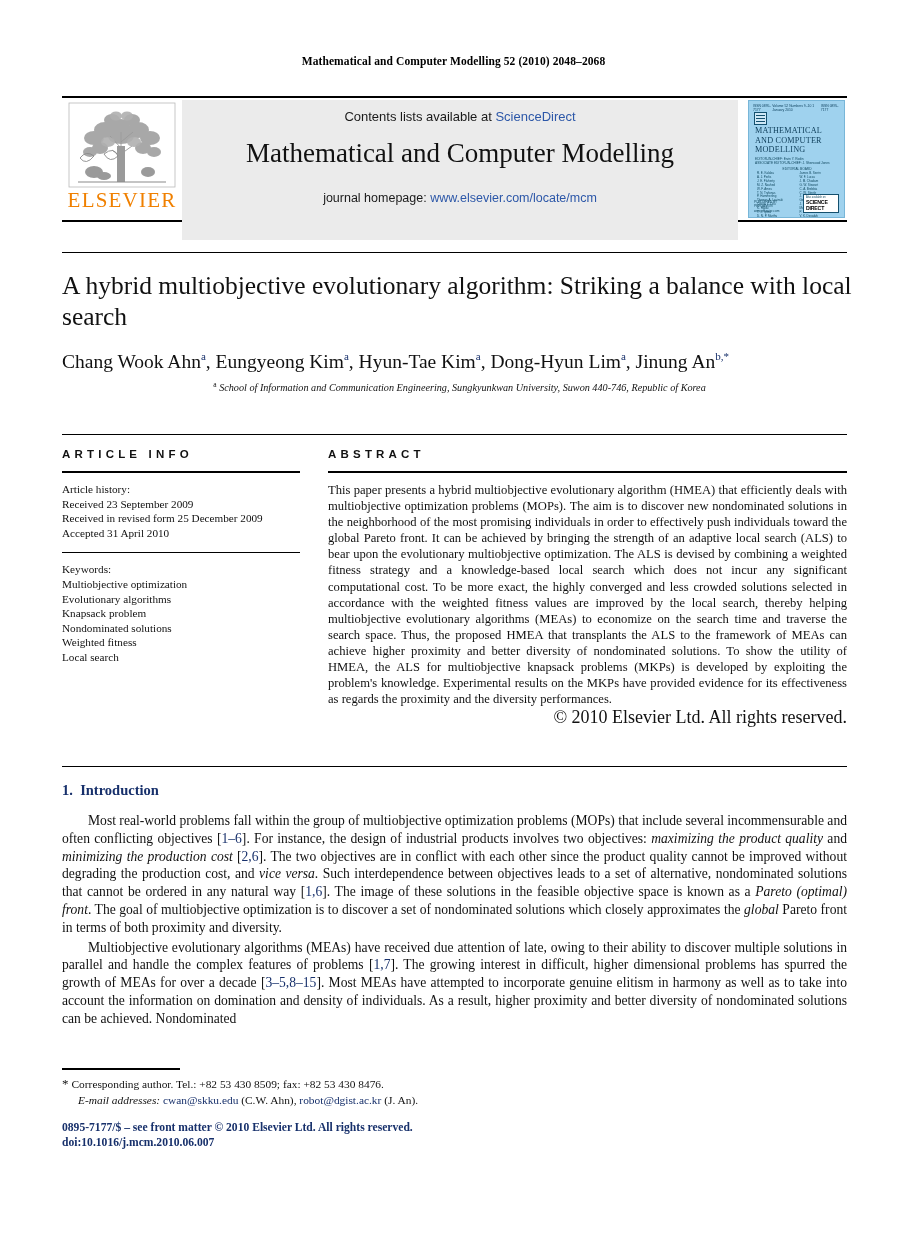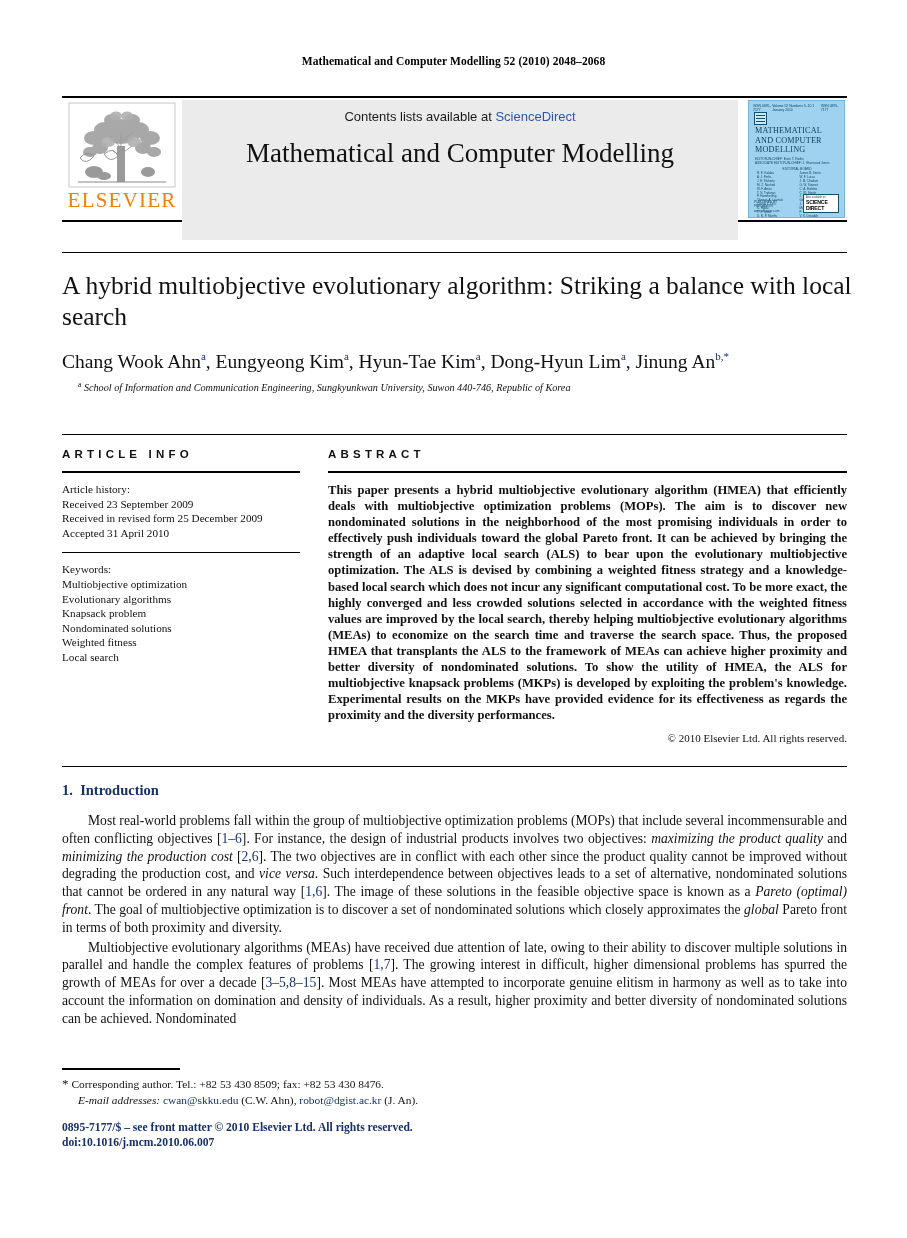--- a/index.html
+++ b/index.html
@@ -261,28 +261,29 @@
     line-height: 24px;
     color: #111;
   }
   .authors sup {
     font-size: 11px;
     vertical-align: super;
     color: #17306b;
   }
   .affiliations {
     position: absolute;
-    left: 78px;
+    left: 62px;
     top: 378px;
     width: 795px;
     font-family: "Liberation Serif", serif;
     font-style: italic;
     font-size: 10.2px;
     line-height: 13.6px;
     color: #111;
+    text-align: center;
   }
   .affiliations sup {
     font-size: 7.5px;
     font-style: normal;
     vertical-align: super;
   }
 
   
   .rule-info-top {
     position: absolute;
@@ -333,27 +334,25 @@
     height: 1px;
     background: #000;
   }
   .abstract-body {
     margin-top: 9px;
     font-family: "Liberation Serif", serif;
     font-size: 12.6px;
     line-height: 16.1px;
     text-align: justify;
     color: #111;
-    font-weight: bold;
   }
   .copyright {
-    margin-top: 9px;
     text-align: right;
     font-family: "Liberation Serif", serif;
-    font-size: 11px;
+    font-size: 18px;
     color: #111;
   }
 
   .rule-info-bottom {
     position: absolute;
     left: 62px;
     top: 766px;
     width: 785px;
     height: 1px;
     background: #000;
@@ -482,20 +481,23 @@
         </g>
       </svg>
       <div class="elsevier-wordmark">ELSEVIER</div>
     </div>
 
     <div class="banner">
       <div class="banner-line1">
         <span>Contents lists available at </span><span class="sd">ScienceDirect</span>
       </div>
       <div class="banner-title">Mathematical and Computer Modelling</div>
+      <div class="banner-line3">
+        <span>journal homepage: </span><span class="url">www.elsevier.com/locate/mcm</span>
+      </div>
     </div>
 
     <div class="journal-cover">
       <div class="jc-topbar">
         <span>ISSN 0895-7177</span>
         <span>Volume 52 Numbers 9–10  1 January 2010</span>
         <span>ISSN 0895-7177</span>
       </div>
       <div class="jc-icon"></div>
       <div class="jc-title">MATHEMATICAL AND COMPUTER MODELLING</div>

